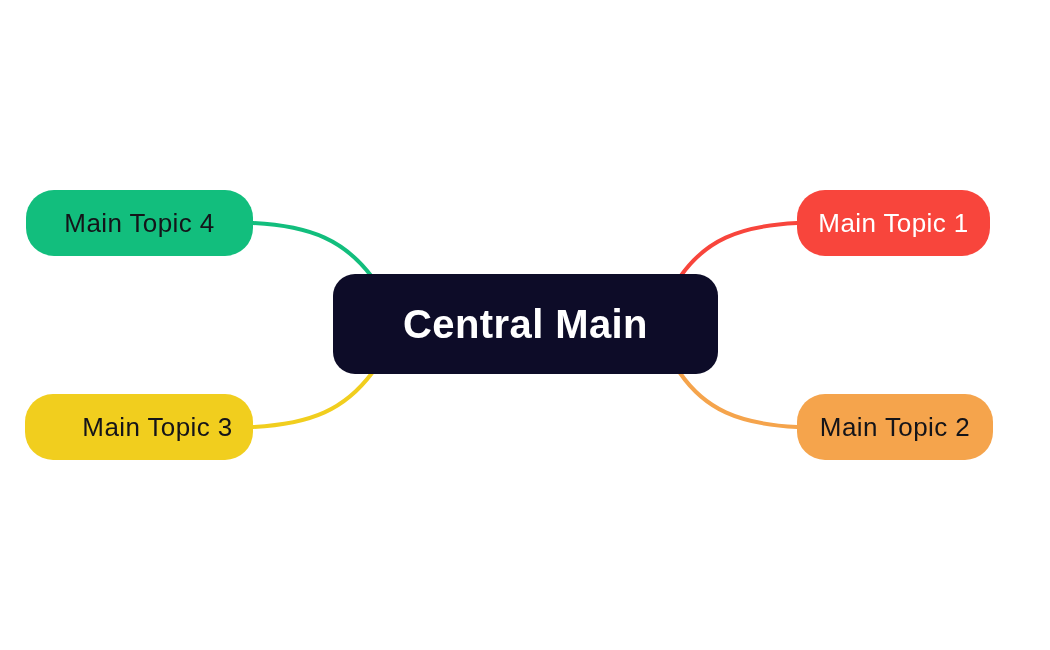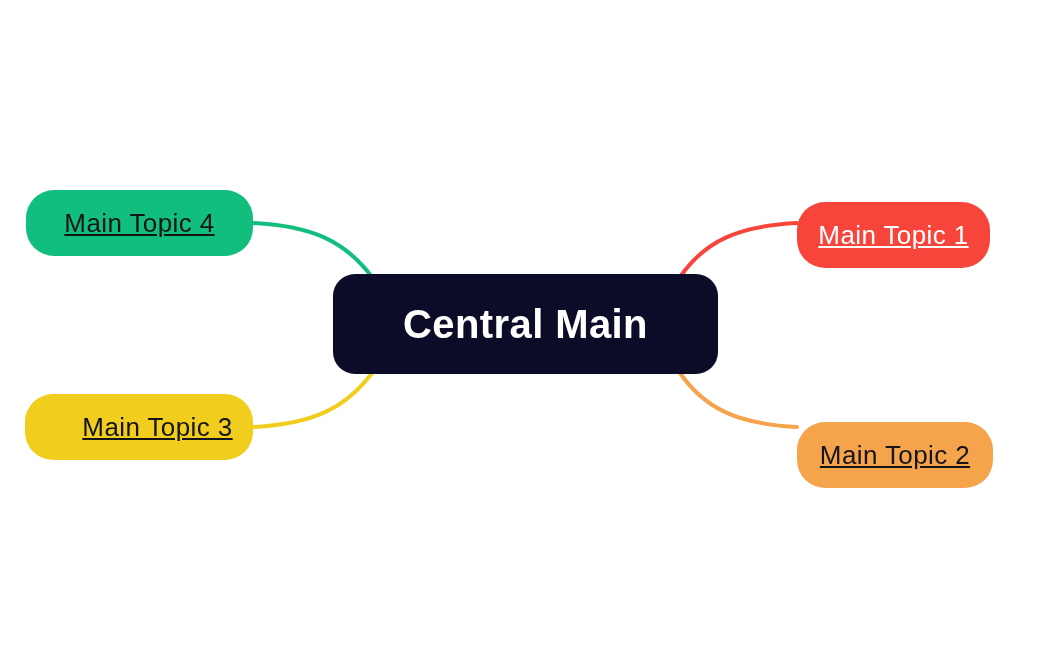--- a/index.html
+++ b/index.html
@@ -45,26 +45,25 @@
     height: 100px;
     border-radius: 22px;
     font-size: 40px;
     font-weight: 600;
   }
   .node-topic {
     height: 66px;
     border-radius: 28px;
     font-size: 26px;
     font-weight: 500;
-    text-decoration: underline;
   }
   .pos-top-left     { left: 26px;  top: 190px; width: 227px; }
-  .pos-top-right    { left: 797px; top: 190px; width: 193px; margin-top: 12px; }
+  .pos-top-right    { left: 797px; top: 190px; width: 193px; }
   .pos-bottom-left  { left: 25px;  top: 394px; width: 228px; padding-left: 37px; }
-  .pos-bottom-right { left: 797px; top: 394px; width: 196px; margin-top: 28px; }
+  .pos-bottom-right { left: 797px; top: 394px; width: 196px; }
   .node-label {
     pointer-events: none;
   }
 </style>
 </head>
 <body>
 
 <div class="canvas">
 
   <svg class="connectors" viewBox="0 0 1050 650" xmlns="http://www.w3.org/2000/svg">

